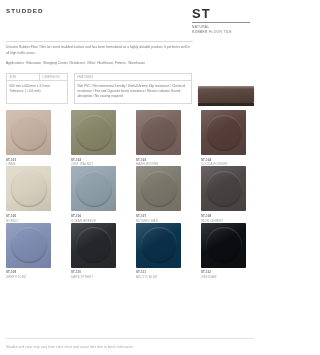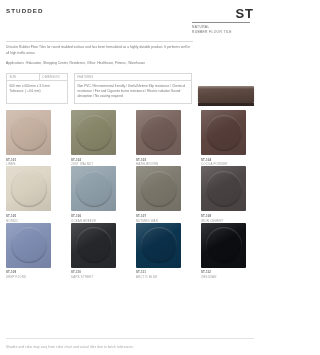--- a/index.html
+++ b/index.html
@@ -10,21 +10,21 @@
     color:#58585a;
     overflow:hidden;
     position:relative;
   }
   .sheet{position:relative;width:260px;height:355px;box-sizing:border-box;padding:0 6px;}
 
   
   .header{display:flex;justify-content:space-between;align-items:flex-start;padding-top:7px;}
   .prod-title{font-size:6.2px;font-weight:bold;letter-spacing:1.1px;color:#3d3d3f;}
   .brand{text-align:left;width:62px;}
-  .brand-mark{font-size:13px;font-weight:bold;letter-spacing:1px;color:#2f2f31;line-height:1;text-align:right;}
+  .brand-mark{font-size:13px;font-weight:bold;letter-spacing:1px;color:#2f2f31;line-height:1;}
   .brand-rule{border-top:1px solid #8d8d8f;margin:2px 0 2px 0;width:58px;}
   .brand-sub{font-size:3.3px;letter-spacing:.35px;line-height:1.5;color:#6e6e70;}
 
   .hrule{border-top:1px solid #d9d9da;margin:6px 0 0 0;}
   .hrule.short{width:187px;}
 
   .intro{font-size:3.3px;line-height:1.62;color:#77777a;width:186px;margin-top:3.5px;}
   .apps{font-size:3.3px;line-height:1.6;color:#77777a;width:195px;margin-top:5px;}
 
   

